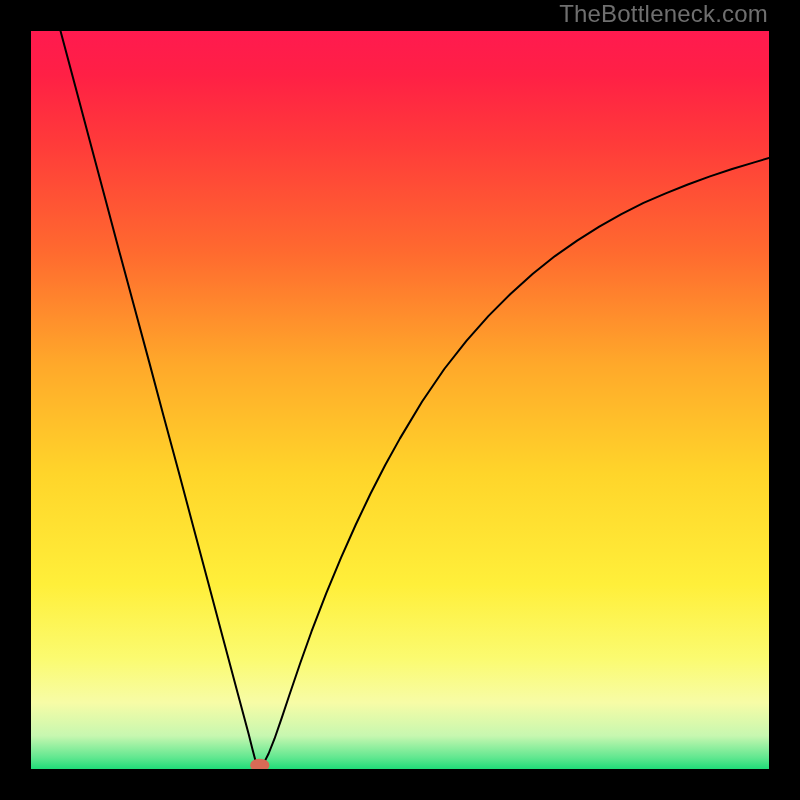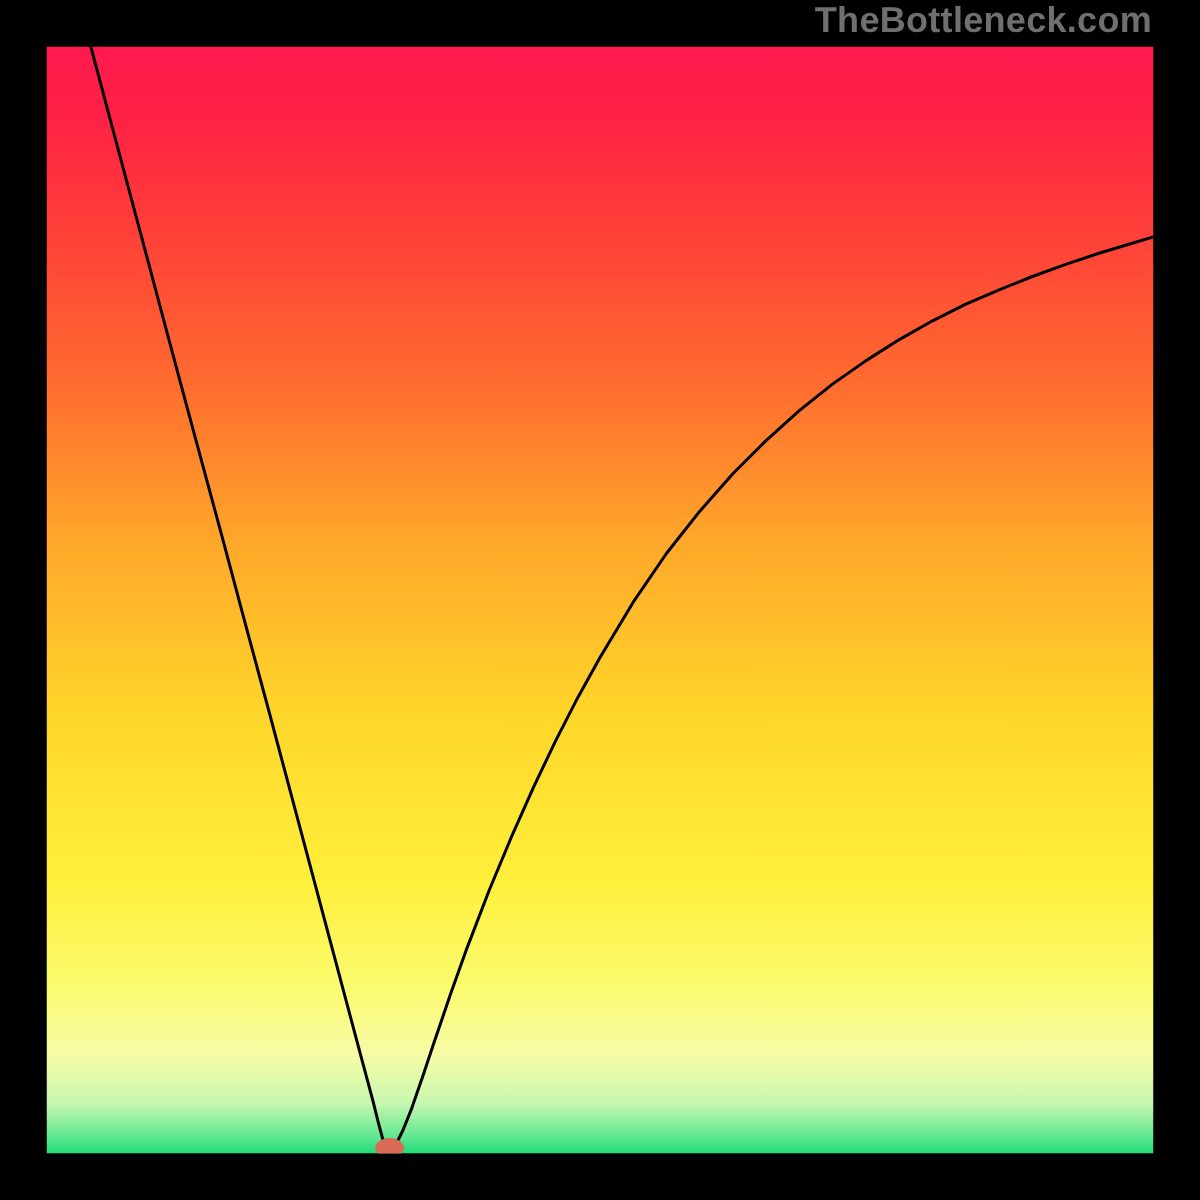--- a/index.html
+++ b/index.html
@@ -19,21 +19,21 @@
     height: 738px;
     box-sizing: border-box;
   }
   .watermark {
     position: absolute;
     top: 0;
     right: 32px;
     color: #6f6f6f;
     font-size: 24px;
     letter-spacing: 0.2px;
-    font-weight: 700;
+    font-weight: 400;
   }
   svg {
     display: block;
   }
 </style>
 </head>
 <body>
 
 <div class="watermark">TheBottleneck.com</div>
 

